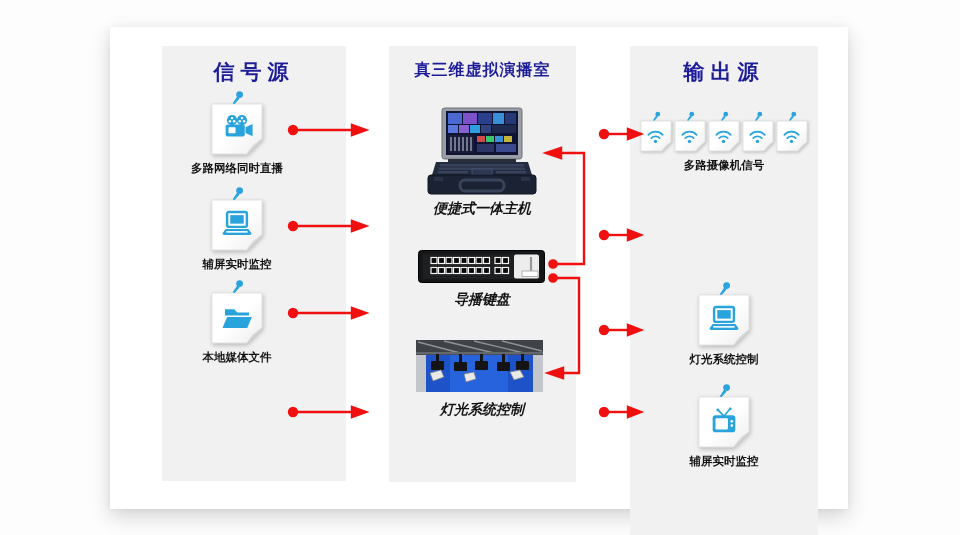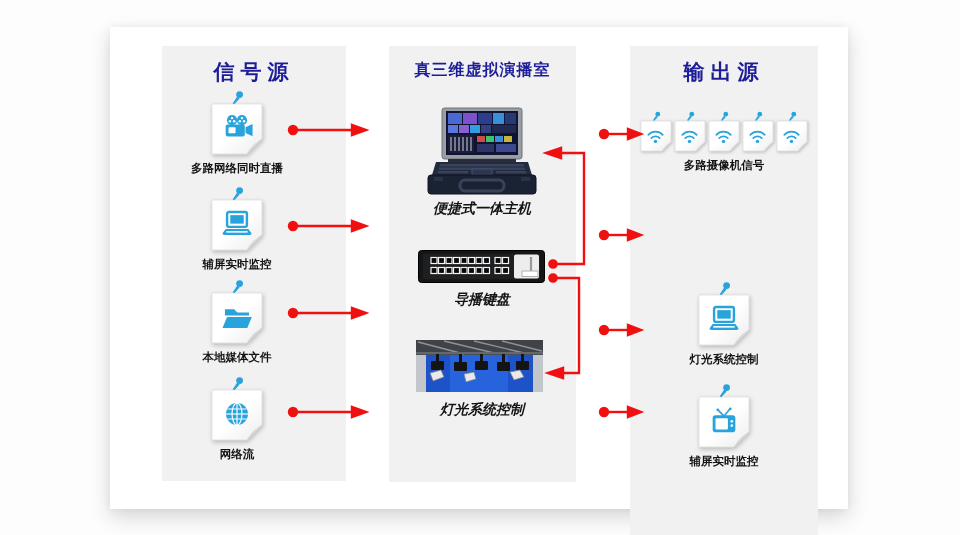--- a/index.html
+++ b/index.html
@@ -114,42 +114,20 @@
         <path d="M53,37 L37,53 C41.5,45.5 45.5,41.5 53,37 Z" fill="#d6d6d6"></path>
       </svg>
       <svg class="glyph" viewBox="0 0 48 48">
         <path d="M7,13 H20 L24.5,17.5 H41 V22 H7 Z" fill="#29a3dc"></path>
         <path d="M10,24 H45 L38.5,39.5 H3.5 Z" fill="#29a3dc"></path>
       </svg>
     </div>
     <div class="item-label">本地媒体文件</div>
   </div>
 
-  <div class="item" style="left:237px;top:376px">
-    <svg class="pin" width="20" height="16" viewBox="0 0 20 16">
-      <circle cx="12.6" cy="4.6" r="3.4" fill="#29a3dc"></circle>
-      <path d="M10.2,6.6 L5.6,13.4 L7.6,14 L12.6,8.6 Z" fill="#29a3dc"></path>
-    </svg>
-    <div class="note">
-      <svg class="notebg" viewBox="0 0 54 54">
-        <path d="M1,1 H53 V37 L37,53 H1 Z" fill="url(#noteG)" stroke="#e0e0e0"></path>
-        <path d="M53,37 L37,53 C41.5,45.5 45.5,41.5 53,37 Z" fill="#d6d6d6"></path>
-      </svg>
-      <svg class="glyph" viewBox="0 0 48 48">
-        <circle cx="24" cy="24" r="15.5" fill="#29a3dc"></circle>
-        <g stroke="#fff" stroke-width="1.6" fill="none">
-          <line x1="8.5" y1="24" x2="39.5" y2="24"></line>
-          <path d="M10.5,17 H37.5 M10.5,31 H37.5"></path>
-          <ellipse cx="24" cy="24" rx="7" ry="15.5"></ellipse>
-          <line x1="24" y1="8.5" x2="24" y2="39.5"></line>
-        </g>
-      </svg>
-    </div>
-    <div class="item-label">网络流</div>
-  </div>
 
   <div class="panel panel-mid">
     <div class="col-title mid">真三维虚拟演播室</div>
   </div>
 
   <svg class="mid-img" style="left:422px;top:107px" width="120" height="88" viewBox="0 0 120 88">
     <rect x="20" y="1" width="80" height="51" rx="2.5" fill="#989ea5" stroke="#6e7378"></rect>
     <rect x="24" y="4" width="72" height="44" fill="#101331"></rect>
     <g>
       <rect x="26" y="6" width="14" height="11" fill="#4a69d2"></rect>

